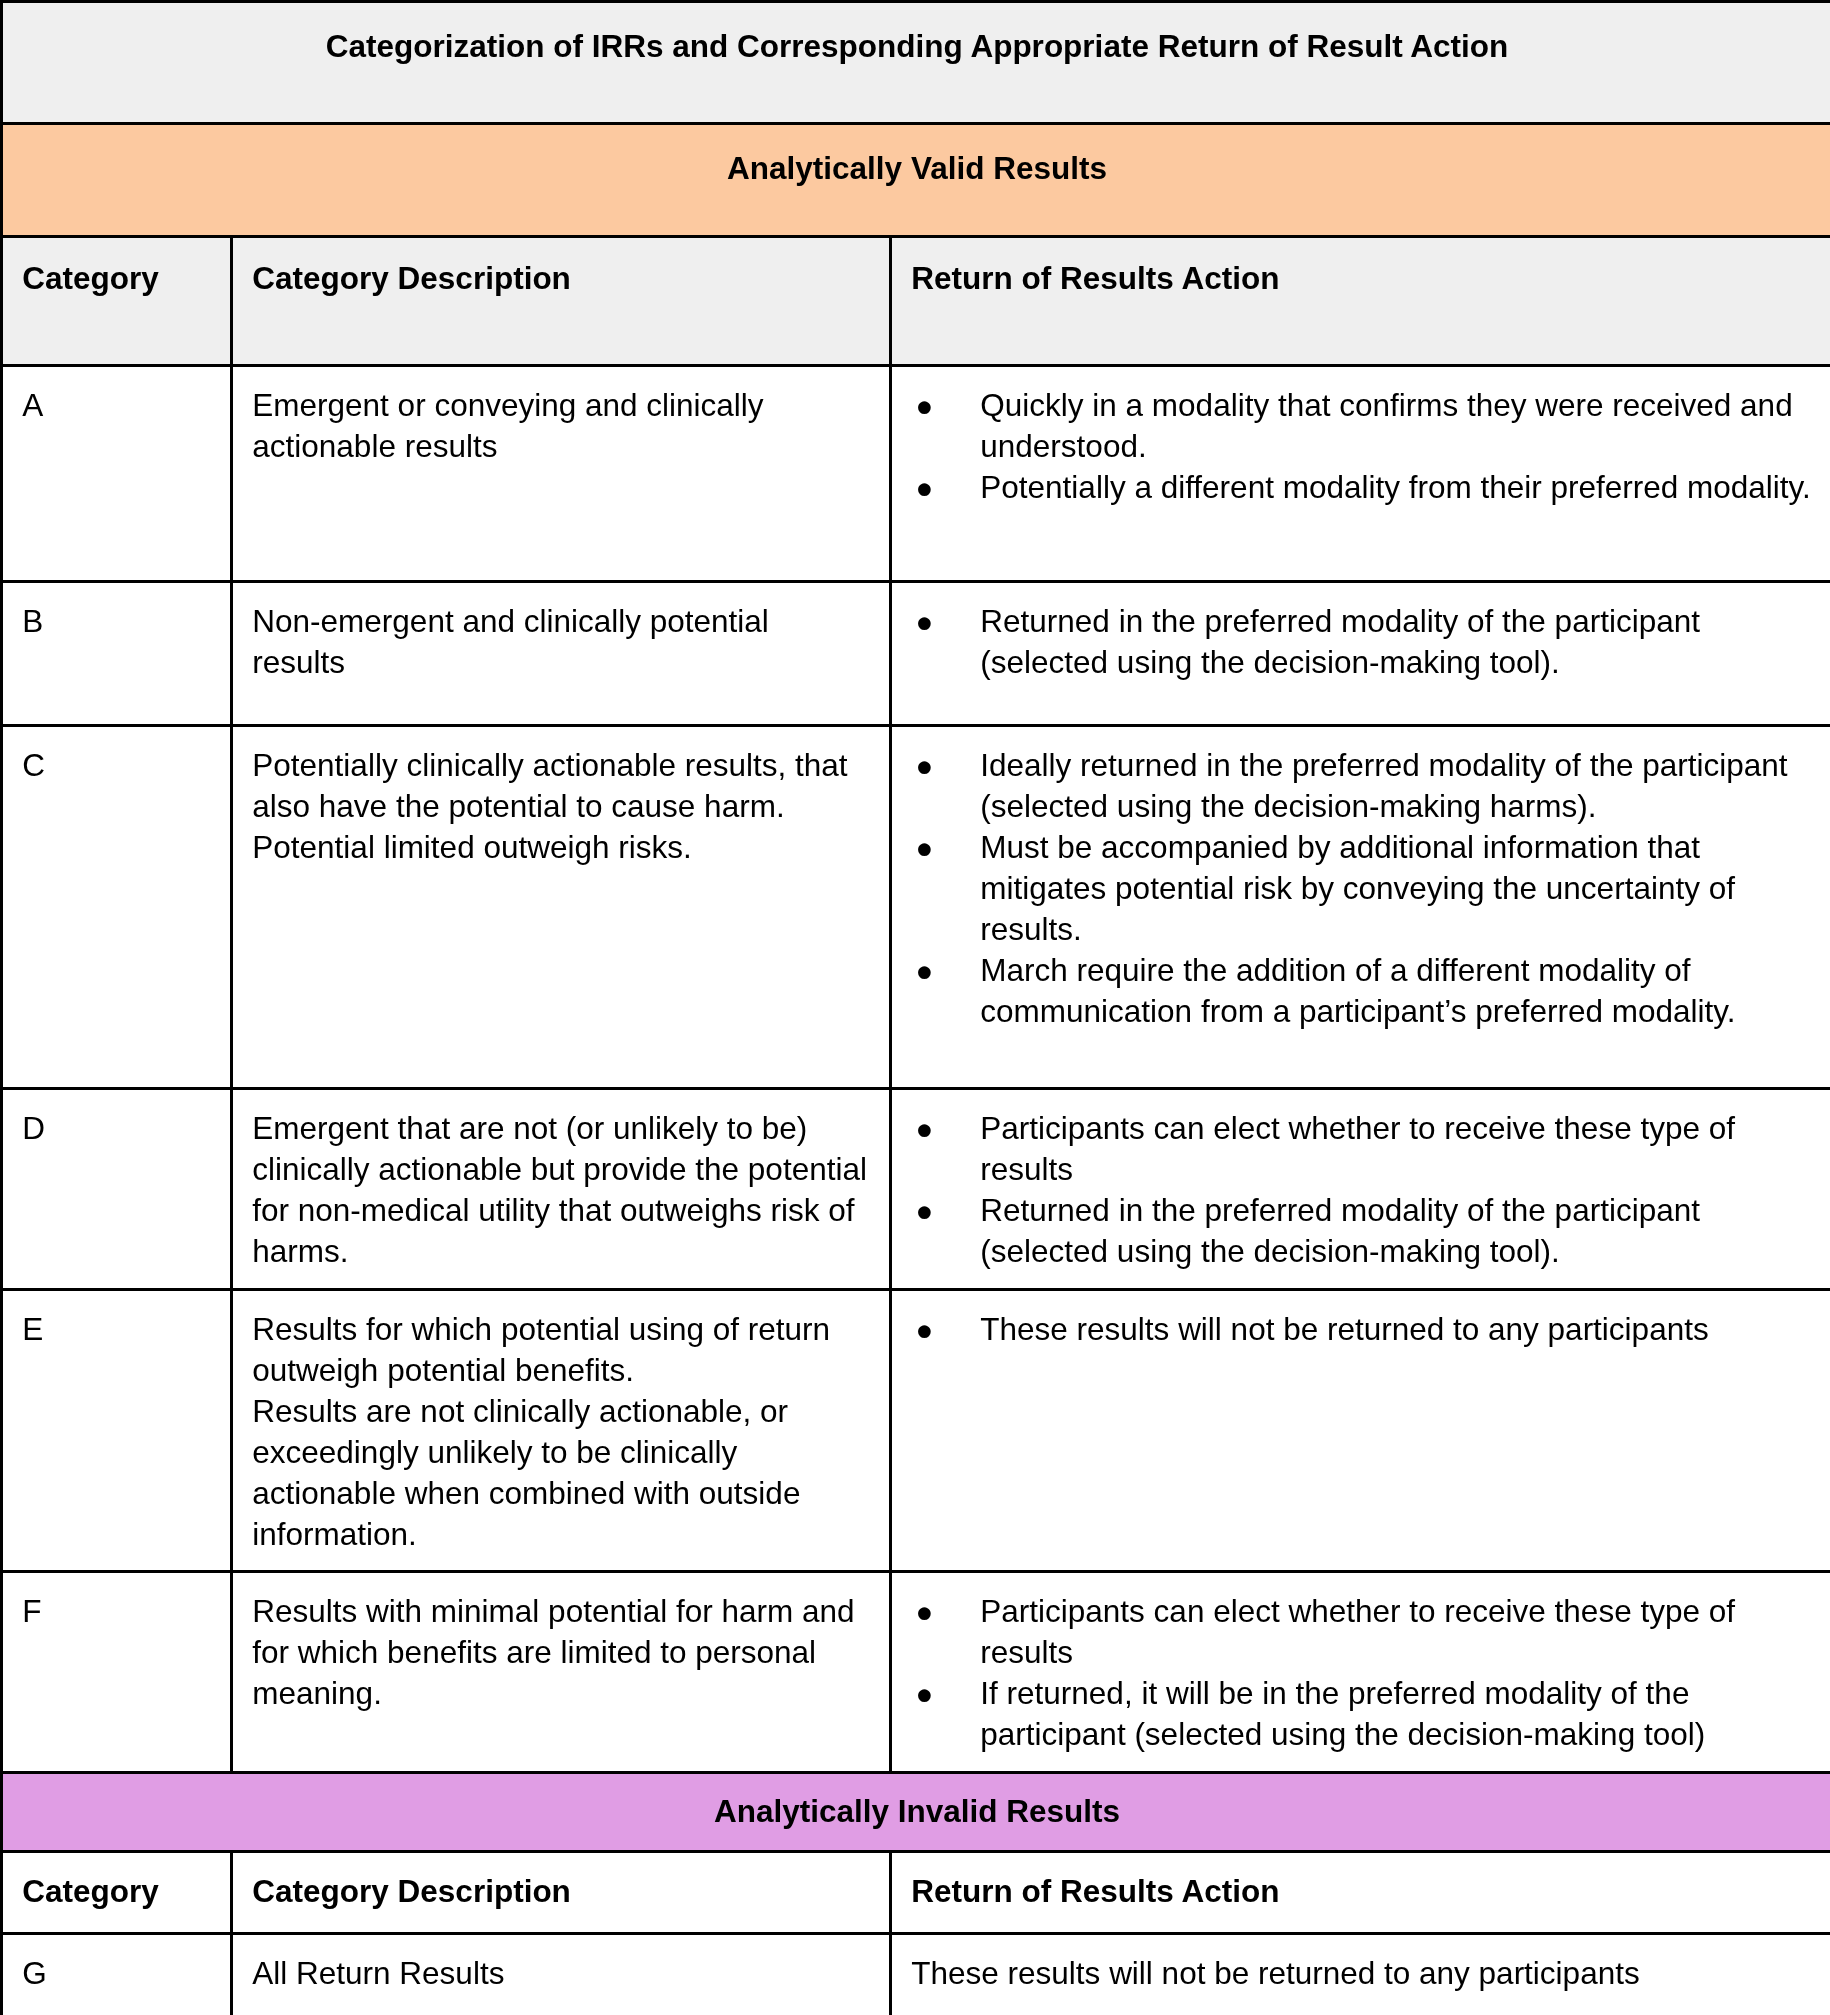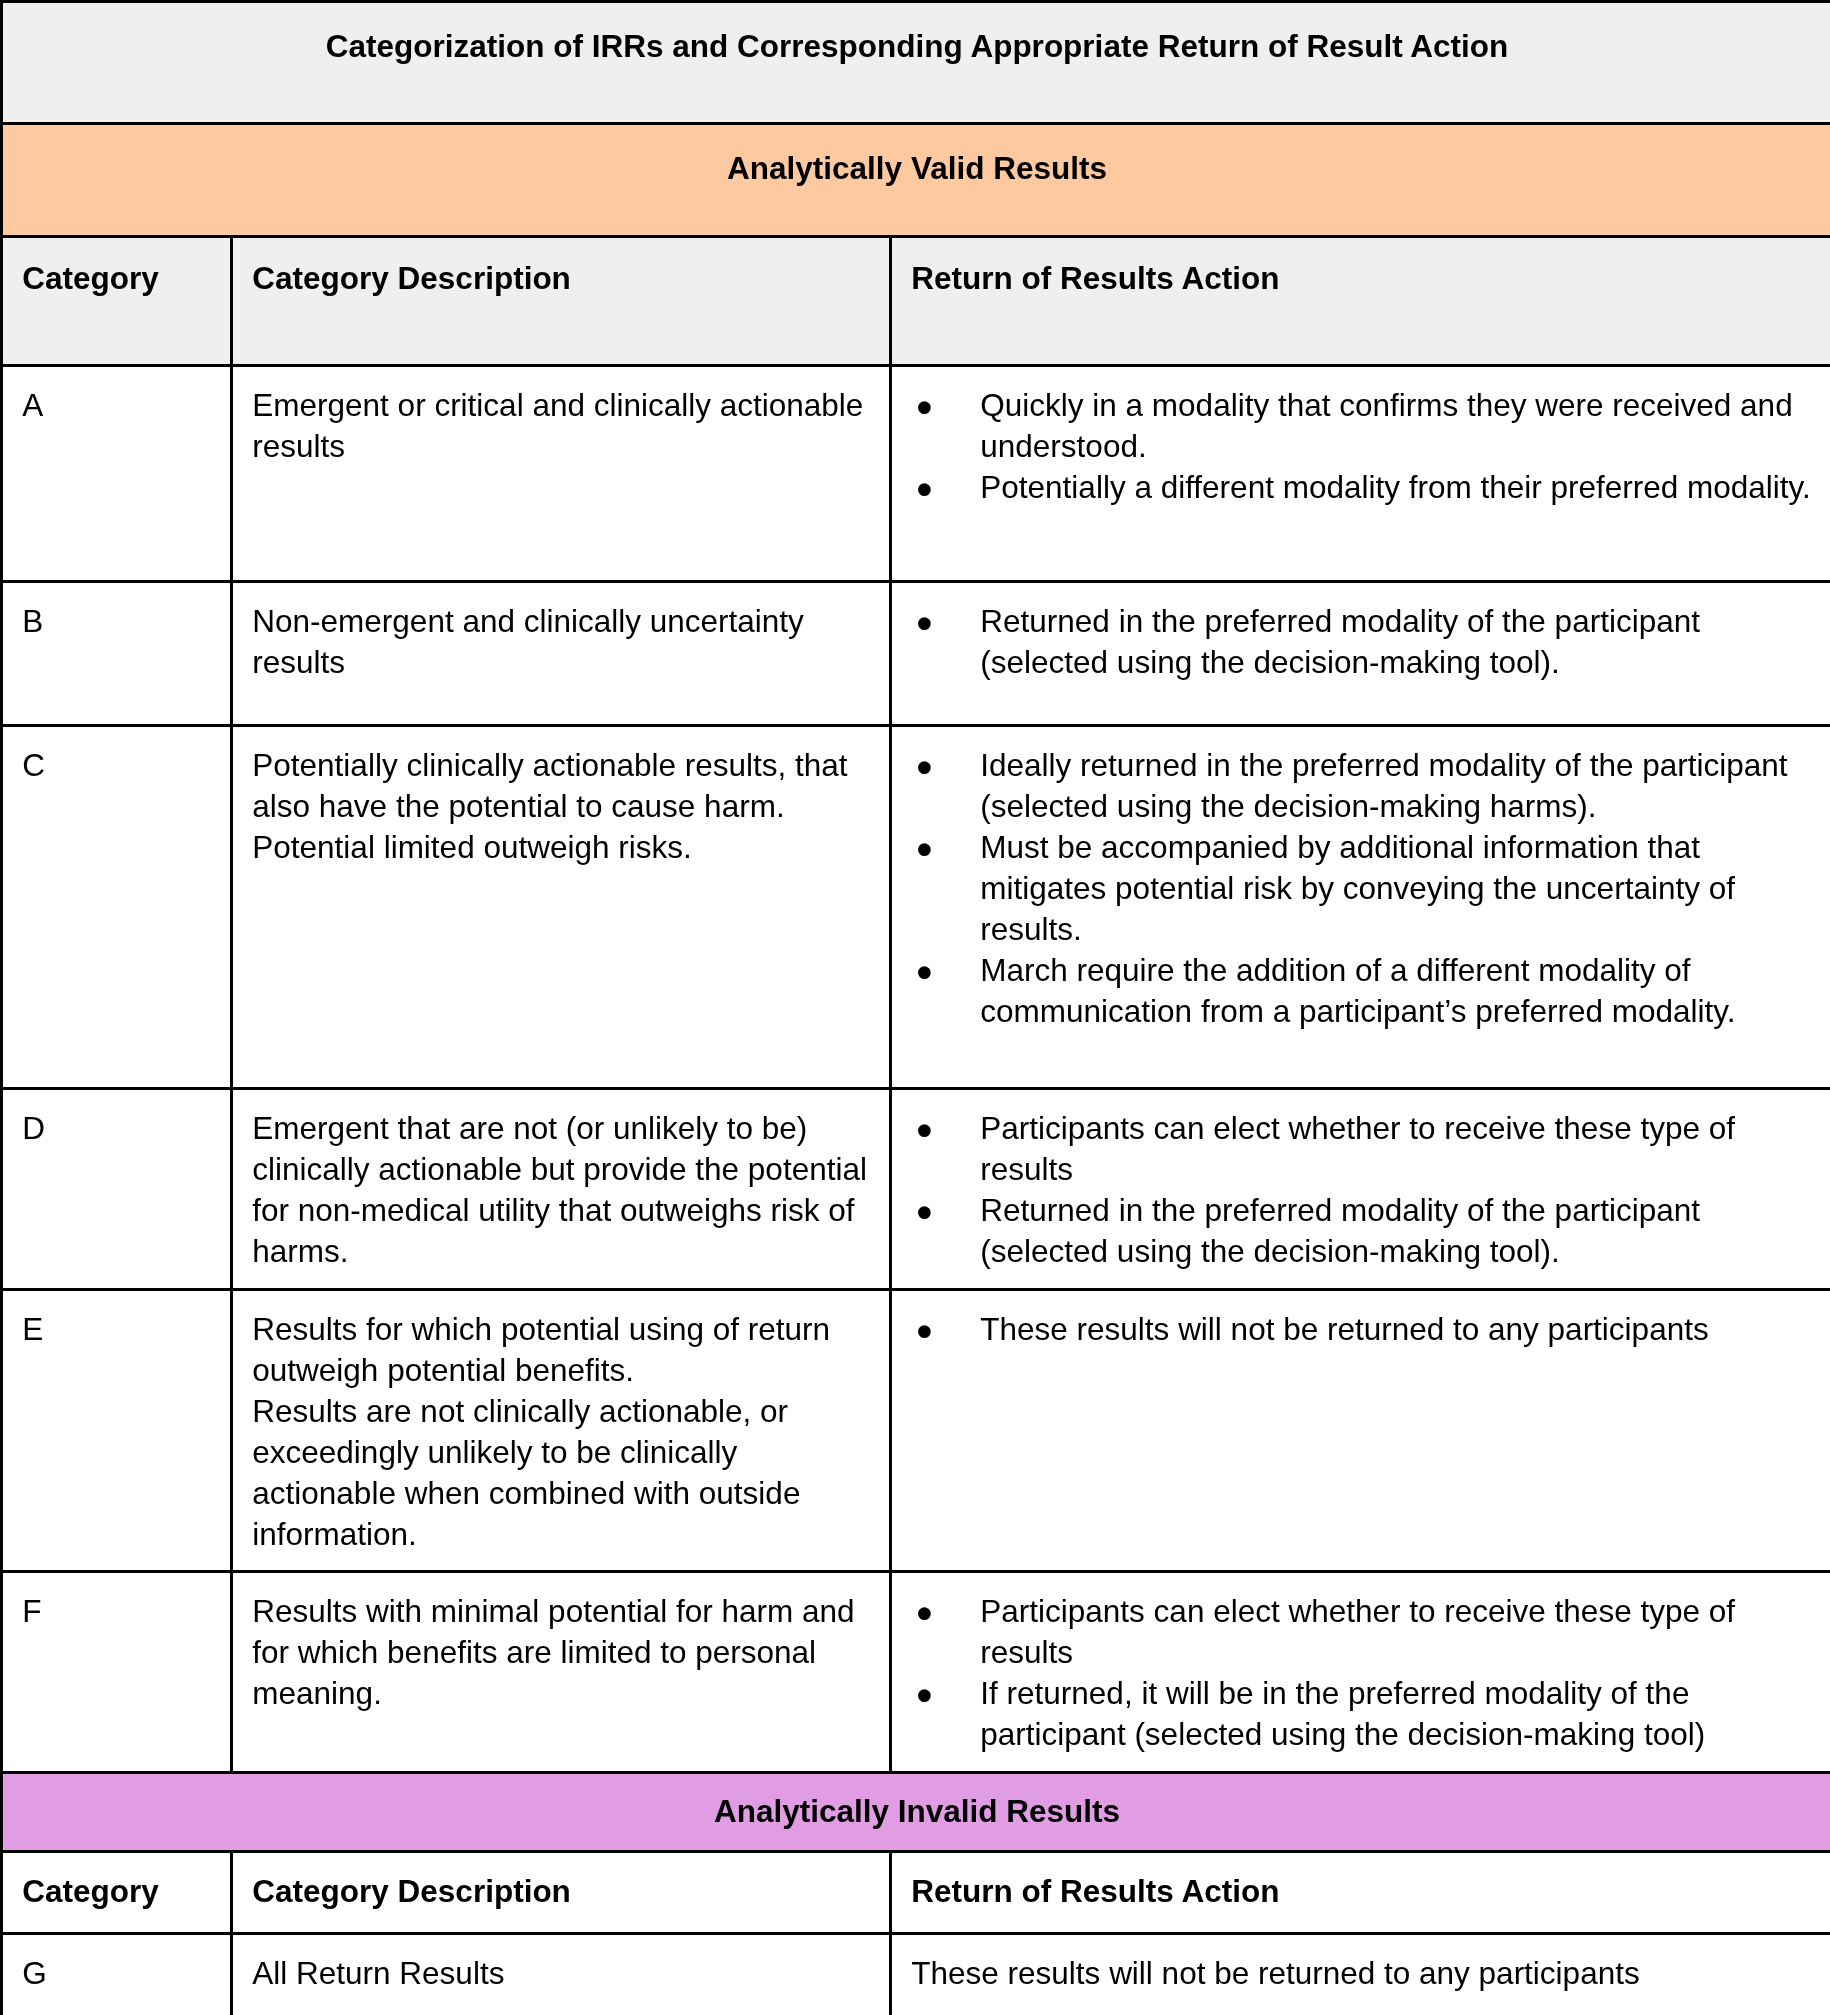--- a/index.html
+++ b/index.html
@@ -44,33 +44,33 @@
     </tr>
     <tr class="hdr-gray">
       <td>Category</td>
       <td>Category Description</td>
       <td>Return of Results Action</td>
     </tr>
 
     <tr class="row-a">
       <td>A</td>
       <td>
-          <span class="desc-line">Emergent or critical and clinically actionable results</span>
+          <span class="desc-line">Emergent or conveying and clinically actionable results</span>
         </td>
       <td>
           <ul class="bullets">
             <li><span class="dot">●</span><span>Quickly in a modality that confirms they were received and understood.</span></li>
             <li><span class="dot">●</span><span>Potentially a different modality from their preferred modality.</span></li>
           </ul>
         </td>
     </tr>
     <tr class="row-b">
       <td>B</td>
       <td>
-          <span class="desc-line">Non-emergent and clinically uncertainty results</span>
+          <span class="desc-line">Non-emergent and clinically potential results</span>
         </td>
       <td>
           <ul class="bullets">
             <li><span class="dot">●</span><span>Returned in the preferred modality of the participant (selected using the decision-making tool).</span></li>
           </ul>
         </td>
     </tr>
     <tr class="row-c">
       <td>C</td>
       <td>

